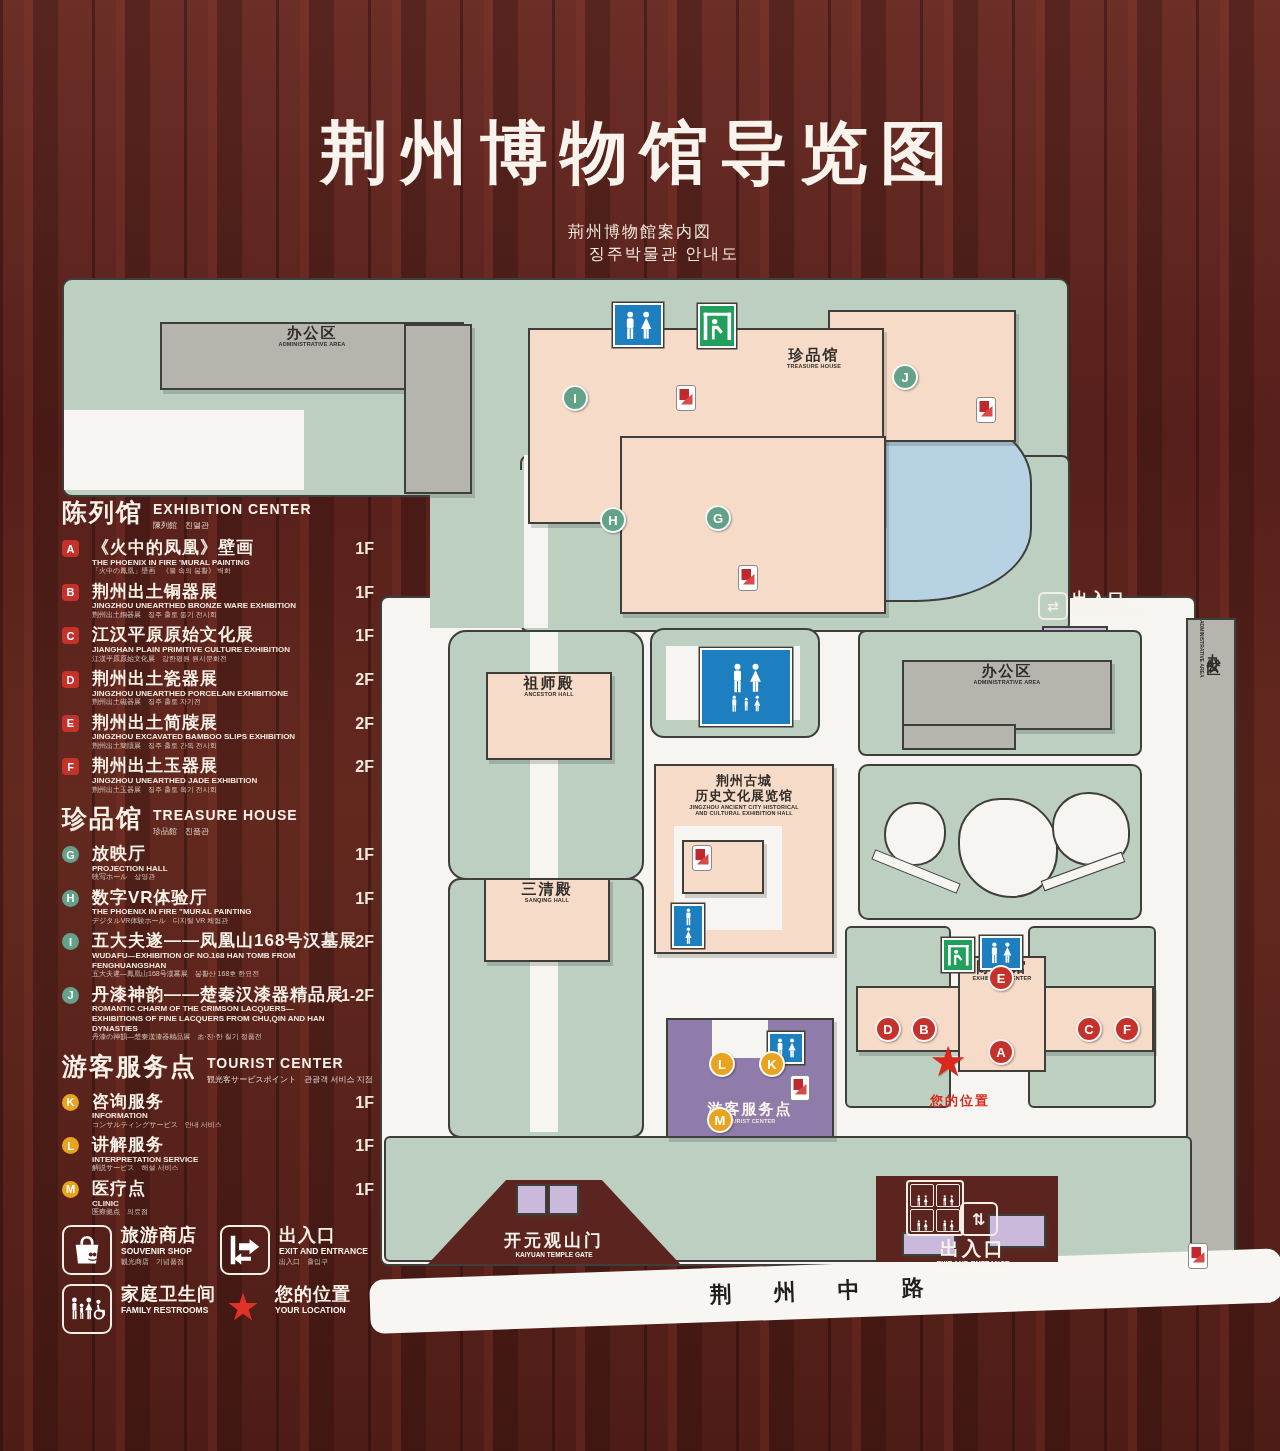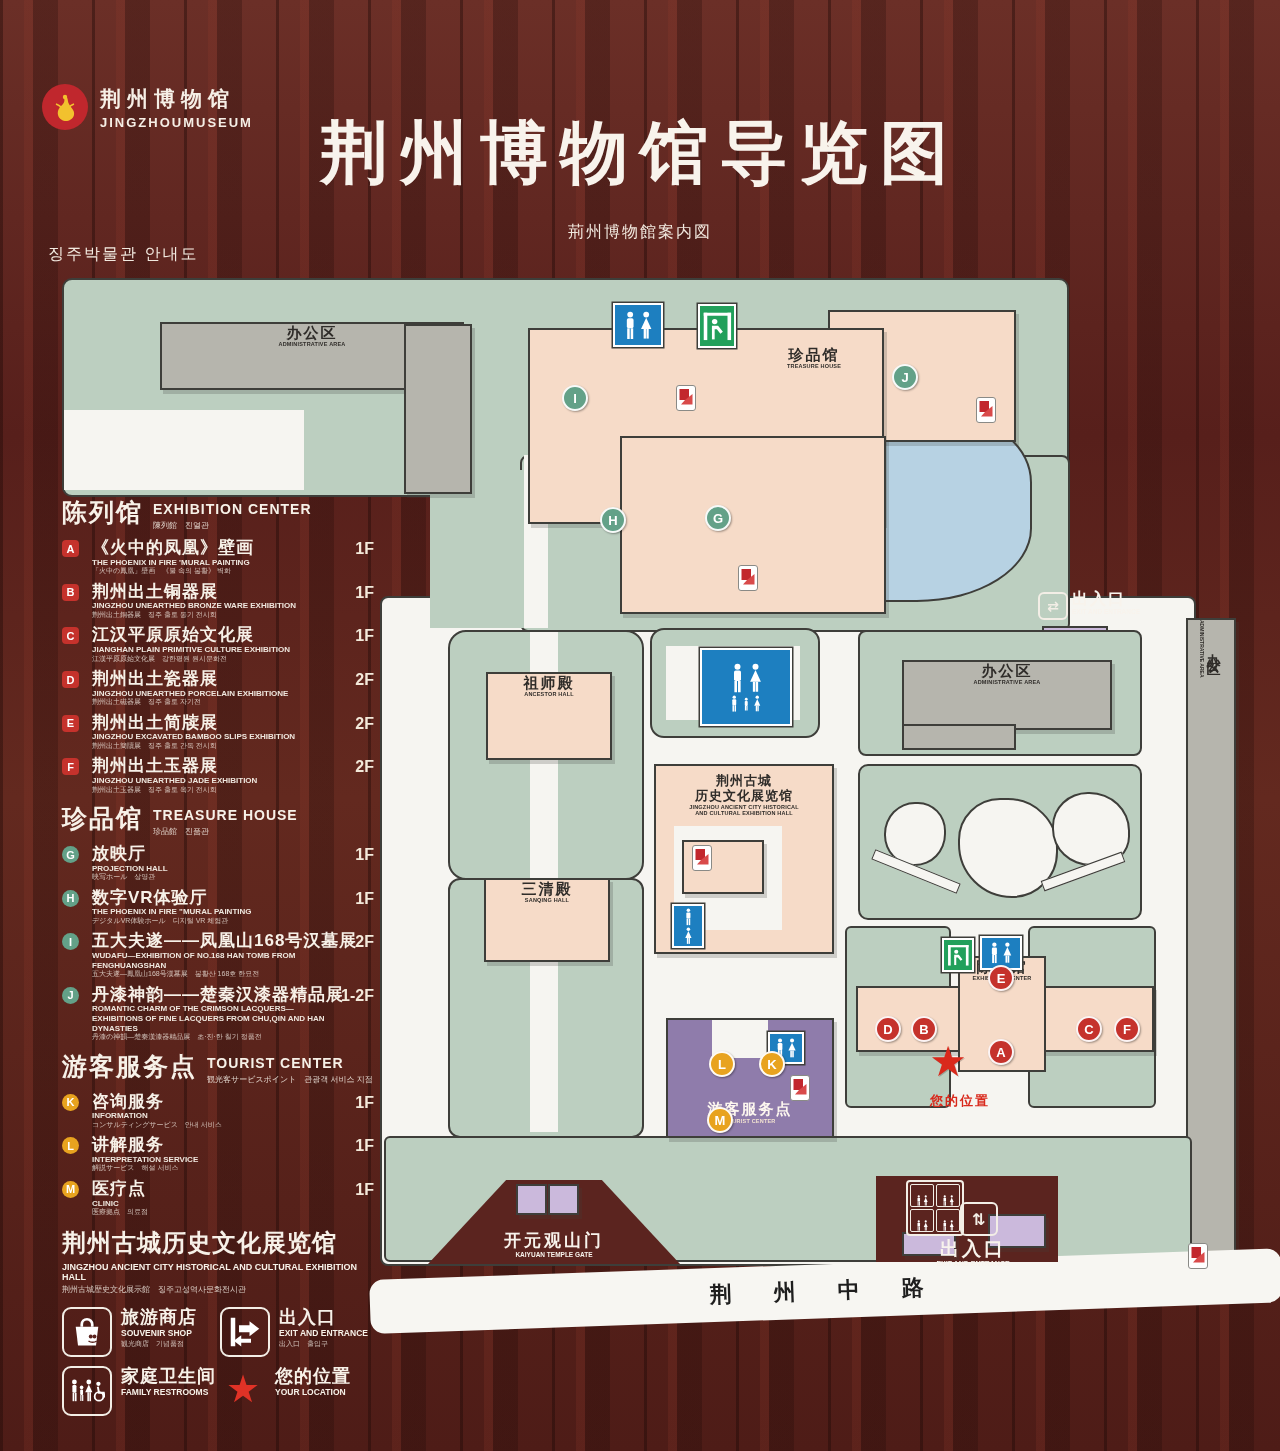--- a/index.html
+++ b/index.html
@@ -21,21 +21,21 @@
   .logo-red svg{width:34px;height:34px;}
   .l1-zh{font-size:23px;font-weight:bold;letter-spacing:4px;}
   .l1-en{font-size:8px;font-weight:bold;letter-spacing:.4px;margin-top:3px;}
   .l2-zh{font-size:21px;font-weight:bold;letter-spacing:6px;}
   .l2-en{font-size:13px;font-weight:bold;letter-spacing:2px;margin-top:2px;}
   .main-title{position:absolute;left:0;right:0;top:108px;text-align:center;color:#f8f3ec;
     font-size:68px;font-weight:bold;letter-spacing:12px;}
   .sub-en{position:absolute;left:0;right:0;top:194px;text-align:center;color:#f8f3ec;
     font-size:21px;font-weight:bold;letter-spacing:4px;}
   .sub-ja{position:absolute;left:0;right:0;top:222px;text-align:center;color:#f2e9df;font-size:16px;letter-spacing:2px;}
-  .sub-ko{position:absolute;left:0;right:0;top:244px;color:#f2e9df;font-size:16px;letter-spacing:2px;margin-left:48px;}
+  .sub-ko{position:absolute;left:0;right:0;top:244px;text-align:center;color:#f2e9df;font-size:16px;letter-spacing:2px;margin-left:48px;}
   
   .legend{position:absolute;left:62px;top:496px;width:314px;color:#f7f1e8;}
   .lsec{margin-bottom:8px;}
   .lsec-h{display:flex;align-items:flex-start;margin-bottom:8px;}
   .lsec-h .hz{font-size:25px;font-weight:bold;letter-spacing:2px;}
   .lsec-h .hr{margin-left:10px;margin-top:4px;}
   .lsec-h .he{font-size:14px;font-weight:bold;letter-spacing:1px;}
   .lsec-h .hs{font-size:8px;opacity:.85;margin-top:2px;}
   .litem{position:relative;padding-left:30px;margin-bottom:7px;min-height:32px;}
   .badge{position:absolute;left:0;top:1px;width:17px;height:17px;display:flex;align-items:center;justify-content:center;
@@ -111,33 +111,20 @@
   .wedge{position:absolute;background:#5b241f;display:flex;flex-direction:column;align-items:center;justify-content:flex-end;
     clip-path:polygon(31% 0,69% 0,100% 100%,0 100%);z-index:45;padding-bottom:6px;}
   .entr{position:absolute;background:#5b241f;z-index:44;}
   .psvg{display:block;}
 </style>
 </head>
 <body>
 
 <div class="canvas">
 
-  <div class="logo-row" style="left:42px;top:84px;">
-    <div class="logo-red">
-      <svg viewBox="0 0 34 34">
-          <path d="M17 5c-2 4 1 5-2 9-3 3-6 6-5 11 1 4 5 6 8 6s7-2 8-6c1-5-3-7-5-11-2-4 0-5-4-9z" fill="#f2c12e"></path>
-          <circle cx="17" cy="7" r="2.2" fill="#f2c12e"></circle>
-          <path d="M8 14c3 1 5 3 6 5M26 14c-3 1-5 3-6 5" stroke="#f2c12e" stroke-width="1.6" fill="none"></path>
-        </svg>
-    </div>
-    <div>
-      <div class="l2-zh">荆州博物馆</div>
-      <div class="l2-en">JINGZHOUMUSEUM</div>
-    </div>
-  </div>
   <div class="main-title">荆州博物馆导览图</div>
   <div class="sub-ja">荊州博物館案内図</div>
   <div class="sub-ko">징주박물관 안내도</div>
 
   <div class="map-base" style="left:380px;top:596px;width:812px;height:666px;"></div>
 
   <div class="zone green" style="left:62px;top:278px;width:1003px;height:215px;border-radius:10px;"></div>
   <div class="zone green" style="left:520px;top:455px;width:546px;height:173px;border-radius:8px;"></div>
   <div class="zone green" style="left:430px;top:470px;width:232px;height:158px;border:none;"></div>
   <div class="white-patch" style="left:64px;top:410px;width:240px;height:80px;"></div>
@@ -643,25 +630,20 @@
           <div class="litem">
             <span class="badge orange">M</span>
             <div class="iz">医疗点</div>
             <div class="ie">CLINIC</div>
             <div class="is">医療拠点　의료점</div>
             <span class="ifl">1F</span>
           </div>
         </div>
       </div>
 
-    <div class="hallblk">
-      <div class="hz">荆州古城历史文化展览馆</div>
-      <div class="he">JINGZHOU ANCIENT CITY HISTORICAL AND CULTURAL EXHIBITION HALL</div>
-      <div class="hs">荆州古城歴史文化展示館　징주고성역사문화전시관</div>
-    </div>
 
     <div class="lgrid">
       <div class="licell">
         <div class="libox">
           <svg viewBox="0 0 24 24">
               <g>
                 <path d="M4.5 8.5h15L18 21H6z" fill="#fff"></path>
                 <path d="M8.5 8.5V7a3.5 3.5 0 0 1 7 0v1.5" fill="none" stroke="#fff" stroke-width="1.8"></path>
                 <circle cx="14.5" cy="15" r="1.3" fill="#5b241f"></circle>
                 <circle cx="17" cy="15" r="1.3" fill="#5b241f"></circle>

